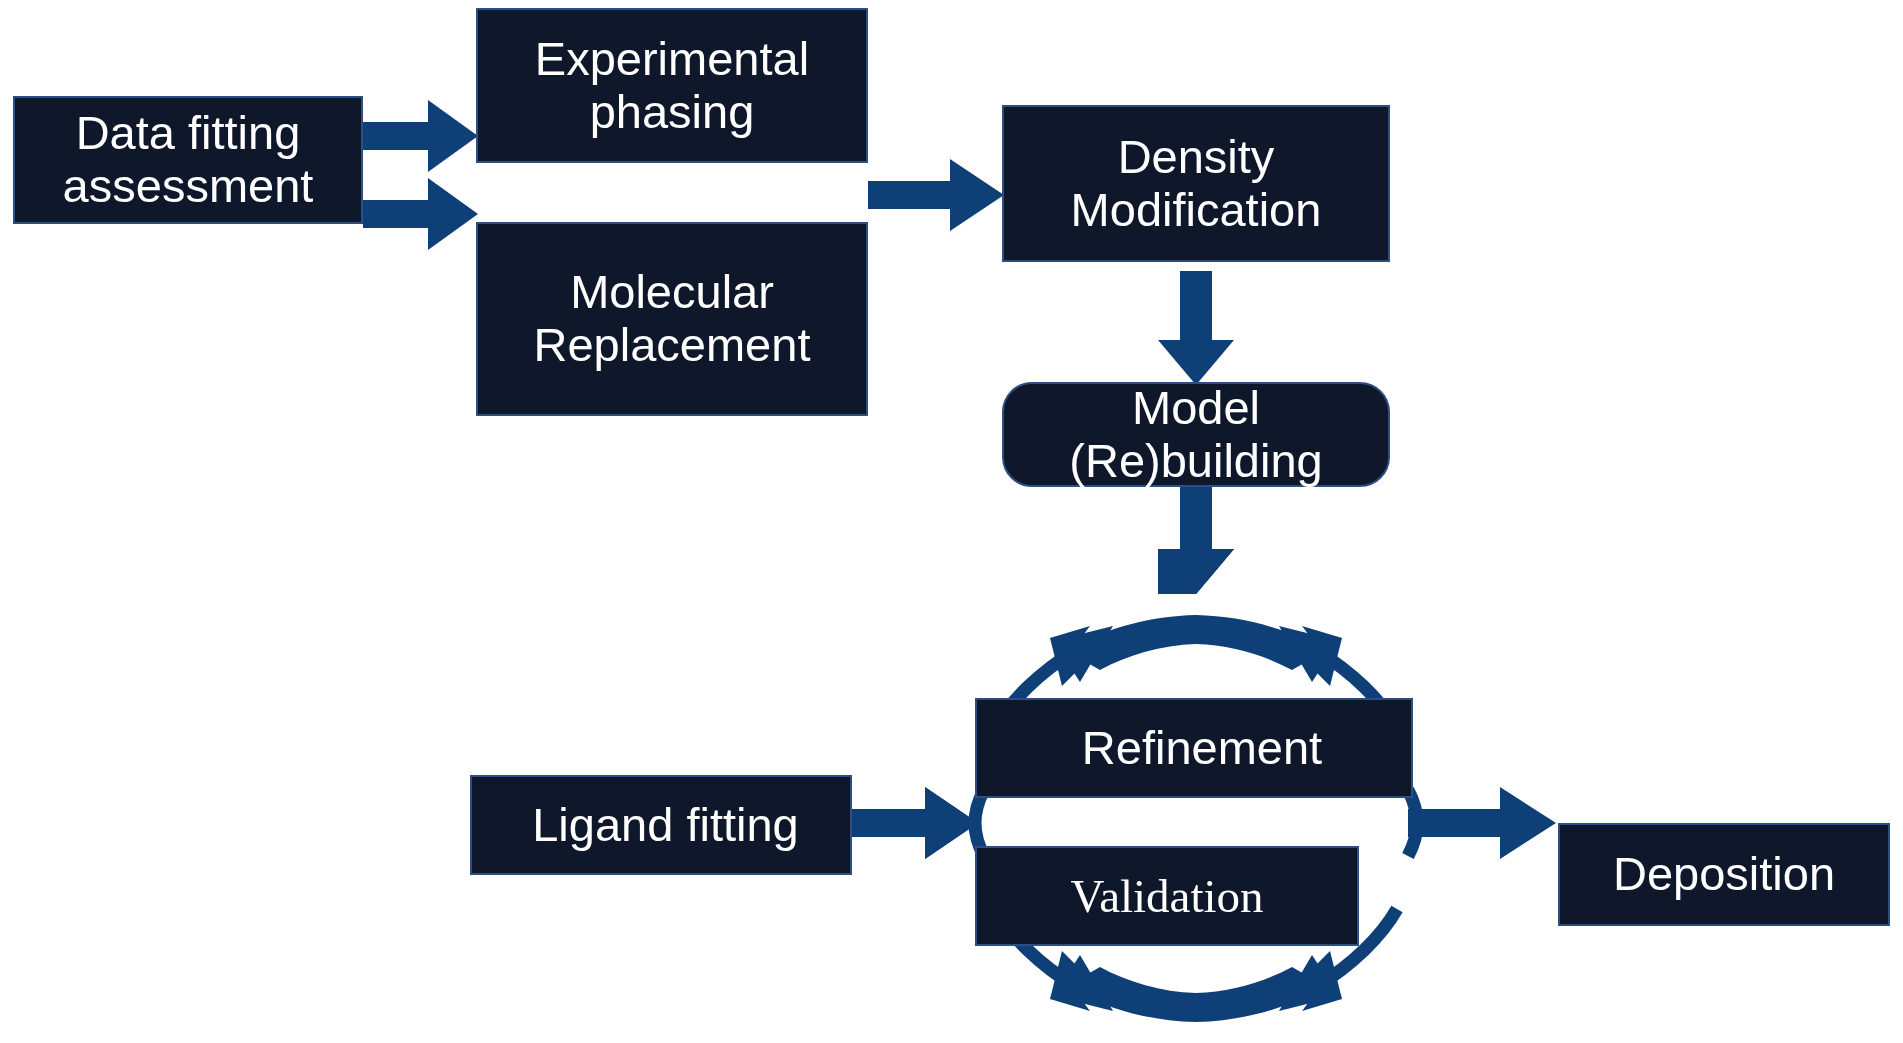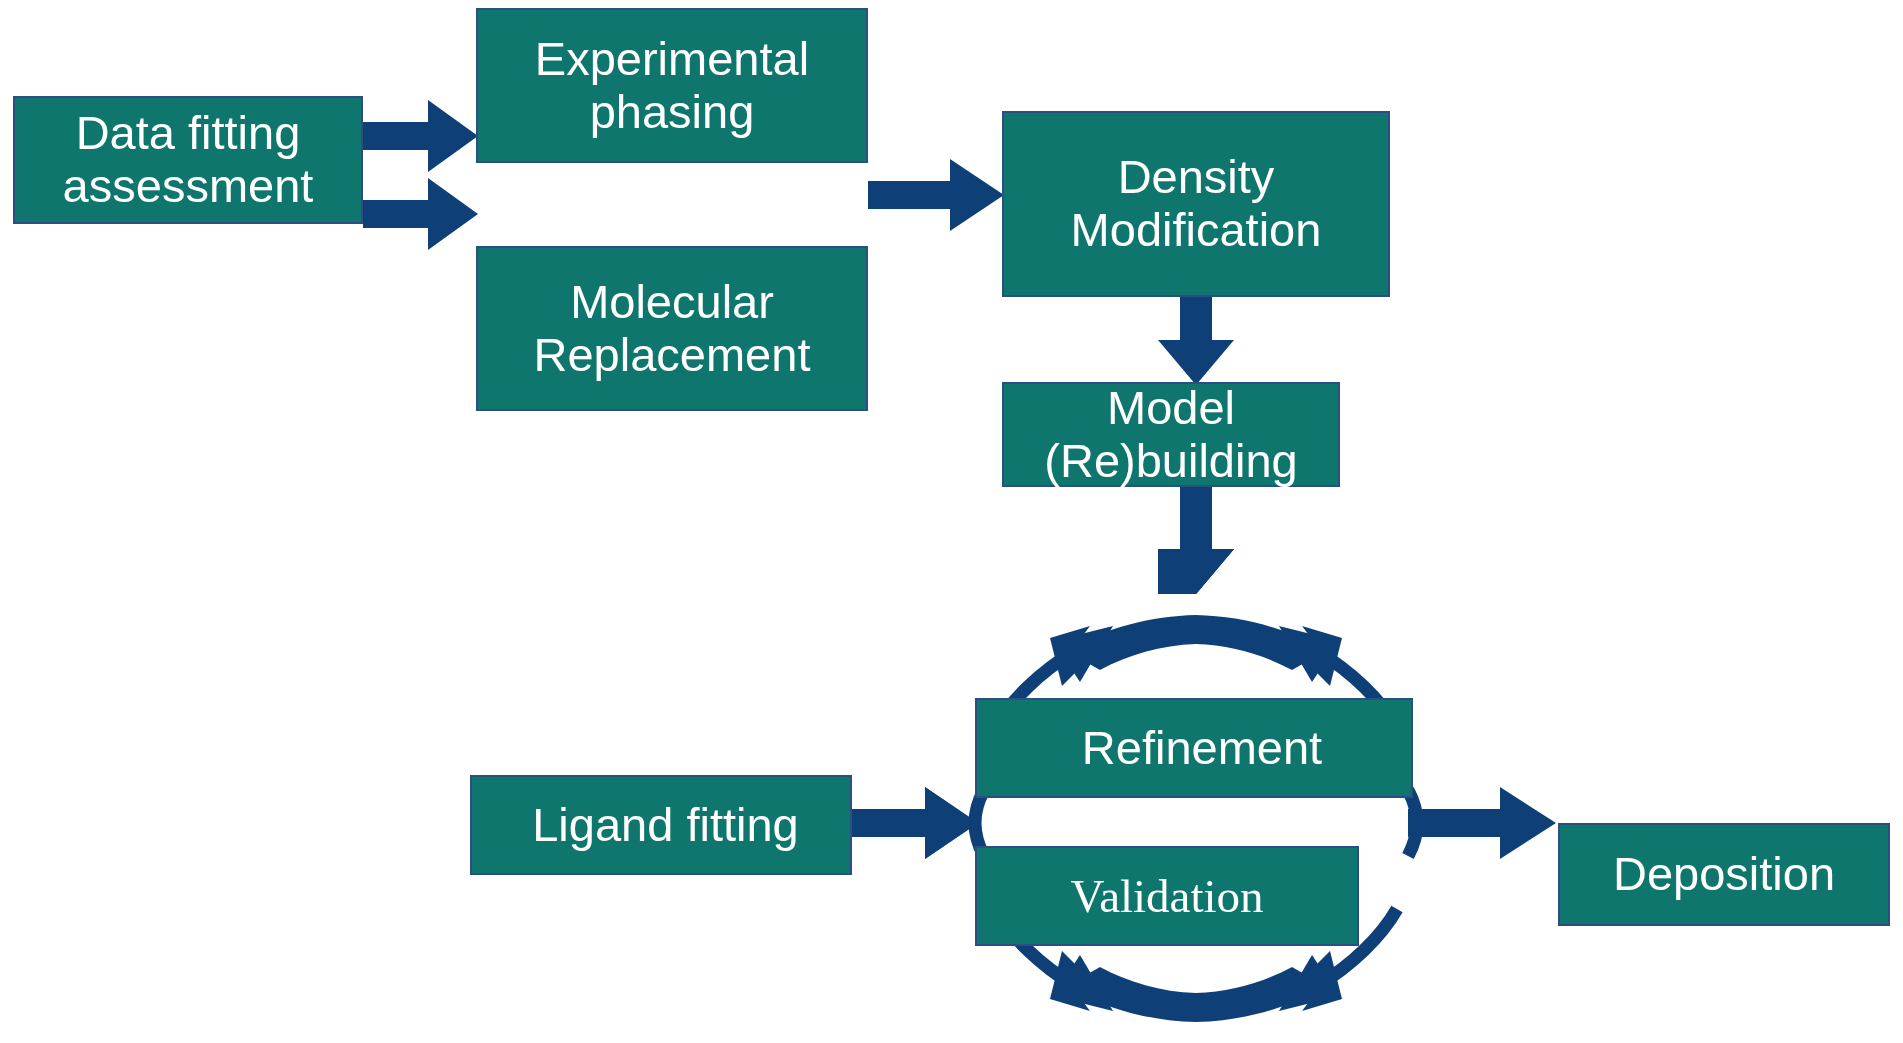--- a/index.html
+++ b/index.html
@@ -12,21 +12,21 @@
   }
   #canvas {
     position: relative;
     width: 1903px;
     height: 1043px;
     background: #ffffff;
     overflow: hidden;
   }
   .node {
     position: absolute;
-    background: #0f766e;
+    background: #0f172a;
     border: 2px solid #2B4E84;
     box-sizing: border-box;
     color: #ffffff;
     display: flex;
     align-items: center;
     justify-content: center;
     text-align: center;
     line-height: 1.12;
     font-size: 47px;
     font-weight: 400;
@@ -112,27 +112,27 @@
       <path fill="none" stroke="#0E4077" stroke-width="13" d="M1408,790 C1415,803 1417,815 1417,823 C1417,831 1415,843 1408,856"></path>
     </g>
   </svg>
 
   <div class="node" style="left:13px; top:96px; width:350px; height:128px;">Data fitting
 assessment</div>
 
   <div class="node" style="left:476px; top:8px; width:392px; height:155px;">Experimental
 phasing</div>
 
-  <div class="node" style="left:476px; top:222px; width:392px; height:165px;margin-top:24px;">Molecular
+  <div class="node" style="left:476px; top:222px; width:392px; height:194px;">Molecular
 Replacement</div>
 
-  <div class="node" style="left:1002px; top:111px; width:388px; height:186px;">Density
+  <div class="node" style="left:1002px; top:105px; width:388px; height:157px;">Density
 Modification</div>
 
-  <div class="node" style="left:1002px; top:382px; width:338px; height:105px;">Model
+  <div class="node" style="left:1002px; top:382px; width:388px; height:105px;border-radius:30px;">Model
 (Re)building</div>
 
   <div class="node" style="left:975px; top:698px; width:438px; height:100px;padding-left:16px;">Refinement</div>
 
   <div class="node" style="left:975px; top:846px; width:384px; height:100px;font-family:Liberation Serif, serif;">Validation</div>
 
   <div class="node" style="left:470px; top:775px; width:382px; height:100px;padding-left:9px;">Ligand fitting</div>
 
   <div class="node" style="left:1558px; top:775px; width:332px; height:103px;margin-top:48px;">Deposition</div>
 

